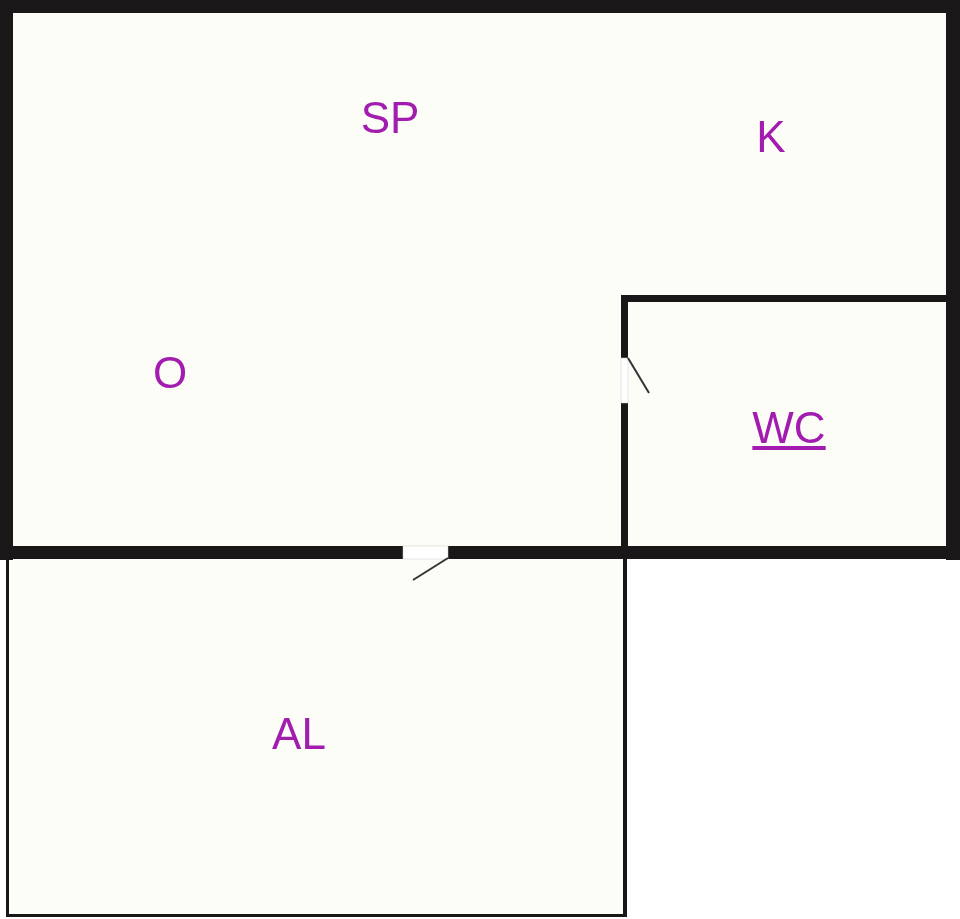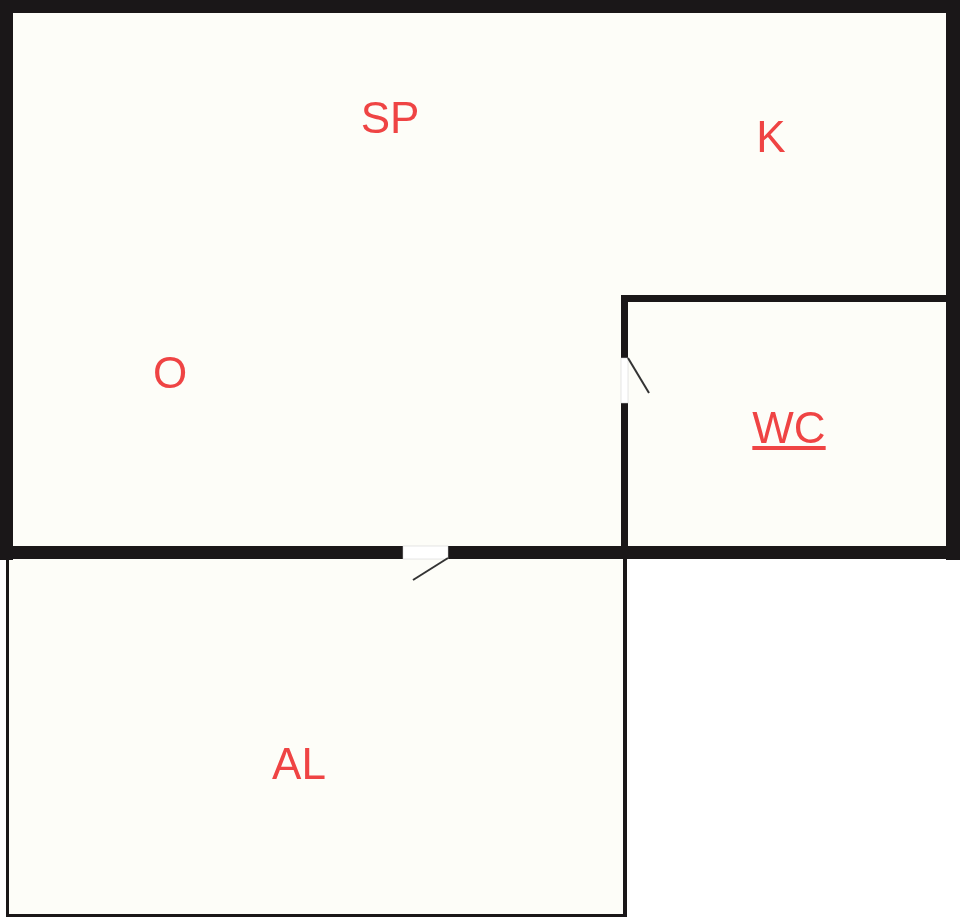--- a/index.html
+++ b/index.html
@@ -1,18 +1,18 @@
 <!DOCTYPE html>
 <html><head>
   <meta charset="utf-8">
   <style>
     html, body { margin: 0; padding: 0; background: #ffffff; }
     body { width: 960px; height: 919px; position: relative; overflow: hidden; font-family: "Liberation Sans", sans-serif; }
     .plan { position: absolute; left: 0; top: 0; width: 960px; height: 919px; }
-    .room-label { position: absolute; font-family: "Liberation Sans", sans-serif; font-size: 44px; color: #ef4444; transform: translate(-50%, -50%); white-space: nowrap; line-height: 1; }
+    .room-label { position: absolute; font-family: "Liberation Sans", sans-serif; font-size: 44px; color: #a21caf; transform: translate(-50%, -50%); white-space: nowrap; line-height: 1; }
   </style>
 </head>
 <body>
 
 <div class="plan">
   <svg width="960" height="919" viewBox="0 0 960 919" xmlns="http://www.w3.org/2000/svg">
 
     <rect x="6" y="6" width="948" height="548" fill="#fdfdf8"></rect>
     <rect x="8" y="554" width="617" height="361" fill="#fdfdf8"></rect>
 
@@ -35,14 +35,14 @@
     <line x1="448" y1="558" x2="413" y2="580" stroke="#333333" stroke-width="2"></line>
 
     <rect x="621" y="358" width="7" height="45" fill="#ffffff" stroke="#cccccc" stroke-width="0.5"></rect>
     <line x1="628" y1="358" x2="649" y2="393" stroke="#333333" stroke-width="2"></line>
   </svg>
 
   <div class="room-label" style="left:390px; top:118px;">SP</div>
   <div class="room-label" style="left:771px; top:137px;">K</div>
   <div class="room-label" style="left:170px; top:373px;">O</div>
   <div class="room-label" style="left:789px; top:428px;text-decoration:underline;">WC</div>
-  <div class="room-label" style="left:299px; top:764px;">AL</div>
+  <div class="room-label" style="left:299px; top:734px;">AL</div>
 </div>
 
 </body></html>

